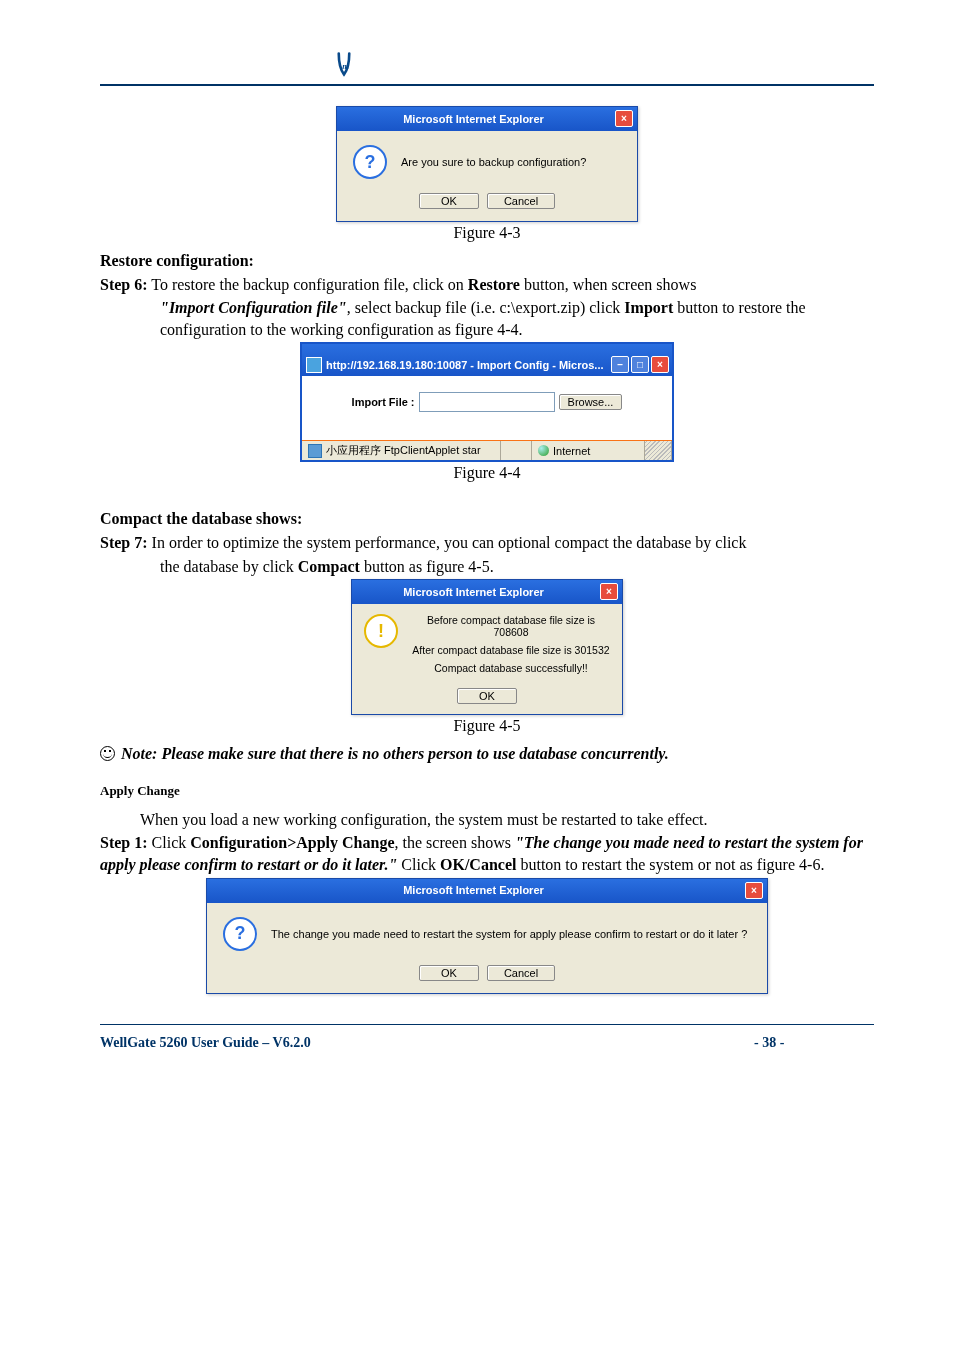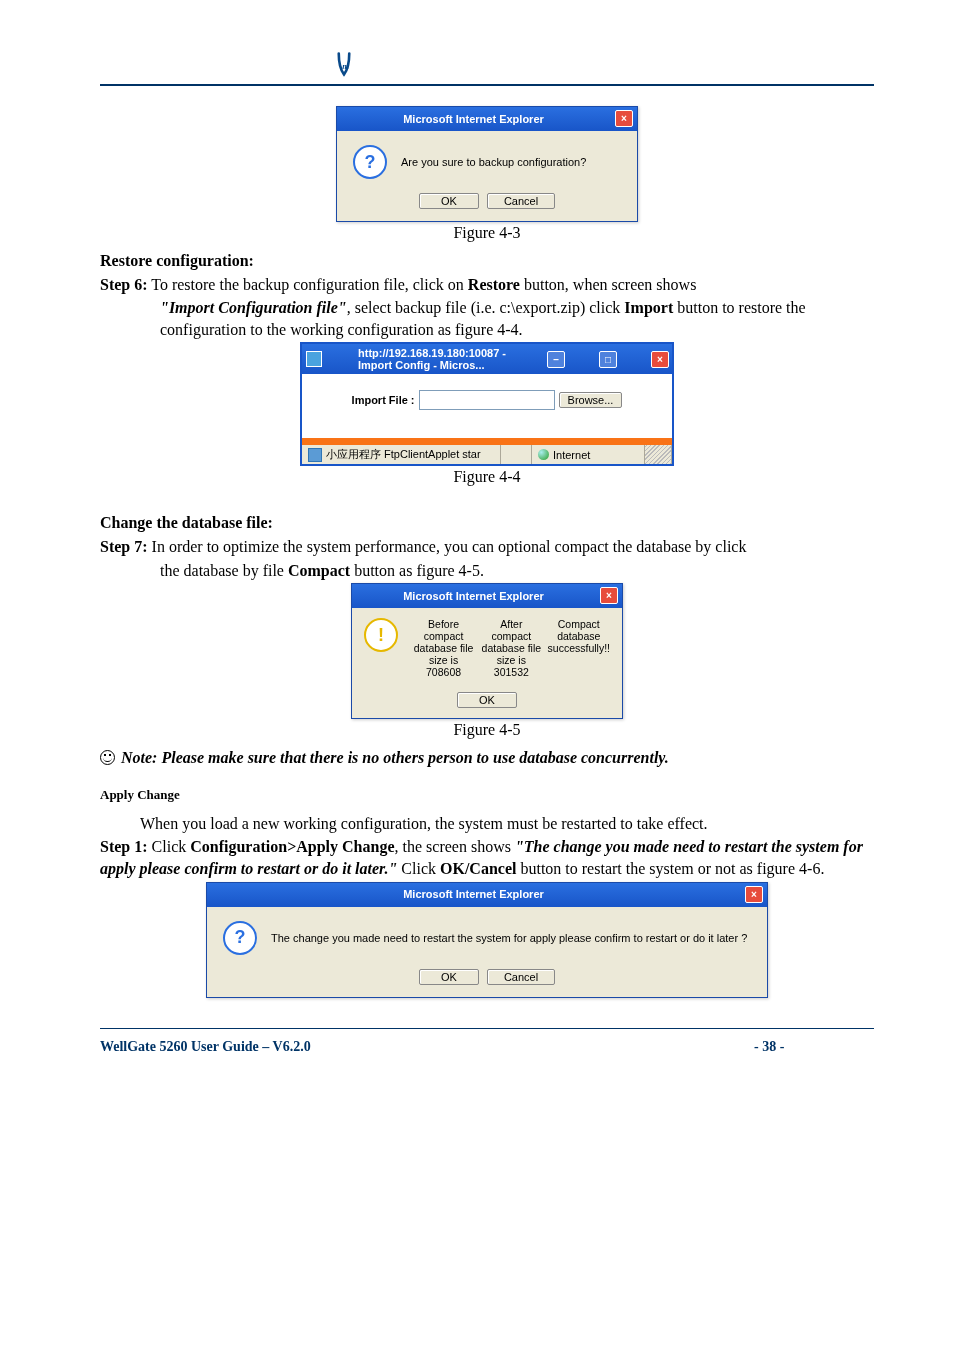--- a/index.html
+++ b/index.html
@@ -93,26 +93,25 @@
   h2.section { font-size: 13px; font-weight: bold; margin: 18px 0 10px 0; }
   .ie-window {
     border: 2px solid #1855c8;
     font-family: Tahoma, sans-serif;
     font-size: 11px;
     background: #fff;
   }
   .ie-titlebar {
     background: linear-gradient(to bottom, #2a6fe0, #1855c8);
     color: #fff;
-    padding: 3px 3px 3px 4px;
+    padding: 12px 3px 3px 4px;
     display: flex;
     align-items: center;
     font-size: 11px;
     font-weight: bold;
-    gap: 32px;
   }
   .ie-titlebar .ie-icon {
     width: 14px; height: 14px; background: #4aa3df;
     border: 1px solid #fff; margin-right: 4px;
   }
   .ie-body { padding: 16px 16px 12px 16px; }
   .form-row { display: flex; align-items: center; gap: 4px; margin-bottom: 16px; }
   .form-row label { font-weight: bold; font-size: 11px; }
   .txt-input {
     border: 1px solid #7f9db9; background: #fff; height: 18px;
@@ -122,21 +121,21 @@
     background: linear-gradient(to bottom, #e8f0ff, #c9dbf5);
     padding: 4px 0; text-align: center;
     border-top: 1px solid #b9cde8;
   }
   .tab-link {
     color: #0b3d91; font-weight: bold; font-size: 12px;
     text-decoration: none; margin: 0 18px;
   }
   .statusbar {
     display: flex; font-size: 11px; background: #ece9d8;
-    border-top: 7px solid #f97316;
+    border-top: 1px solid #f97316;
   }
   .statusbar .cell {
     padding: 2px 6px; border-right: 1px solid #aca899;
     display: flex; align-items: center; gap: 4px;
   }
   .statusbar .cell.flex { flex: 1; }
   .mini-icon {
     width: 12px; height: 12px; display: inline-block;
     background: #5b9bd5; border: 1px solid #2e75b6;
   }
@@ -145,21 +144,21 @@
     background: radial-gradient(circle at 30% 30%, #aee, #2a9d2a);
     display: inline-block;
   }
   .footer {
     color: #003366; font-weight: bold; font-size: 14px;
     display: flex;
     gap: 23px;
   }
   .footer .left { flex: 1; }
   .footer .page { width: 120px; }
-  .msg-col { display: flex; gap: 6px; font-size: 10.5px; }
+  .msg-col { display: flex; flex-direction: column; gap: 6px; font-size: 10.5px; }
   .smiley {
     display: inline-block;
     width: 13px;
     height: 13px;
     border: 1.4px solid #000;
     border-radius: 50%;
     position: relative;
     vertical-align: -2px;
     margin-right: 2px;
   }
@@ -258,26 +257,26 @@
           <span>Internet</span>
         </div>
       <div class="cell grip"></div>
     </div>
   </div>
   <div class="fig-caption">Figure 4-4</div>
 </div>
 
 <br>
 
-<p class="bold">Change the database file:</p>
+<p class="bold">Compact the database shows:</p>
 <p>
   <span class="bold">Step 7:</span><span> In order to optimize the system performance, you can optional compact the database by click </span>
 </p>
 <p class="step-body">
-  <span>the database by file </span><span class="bold">Compact</span><span> button as figure 4-5.</span>
+  <span>the database by click </span><span class="bold">Compact</span><span> button as figure 4-5.</span>
 </p>
 
 
 
 
 <div class="centered">
   <div class="dialog" style="width:270px; display:inline-block;">
     <div class="titlebar">
       <span class="tb-title">Microsoft Internet Explorer</span>
       <span class="winbtn close">×</span>

